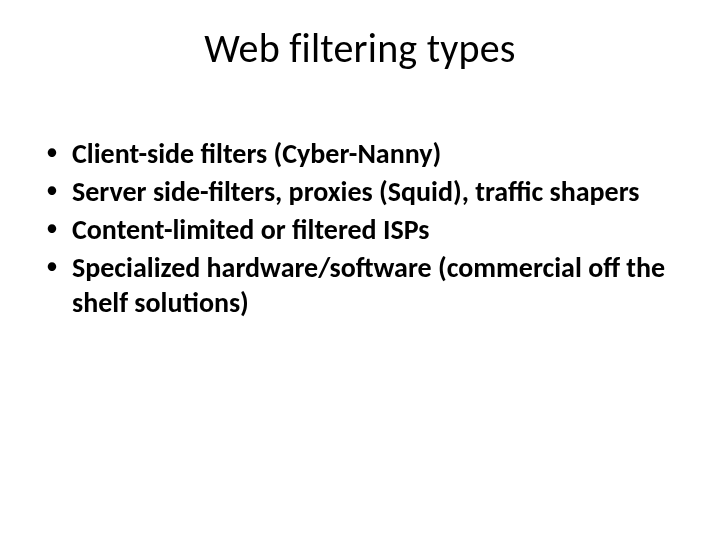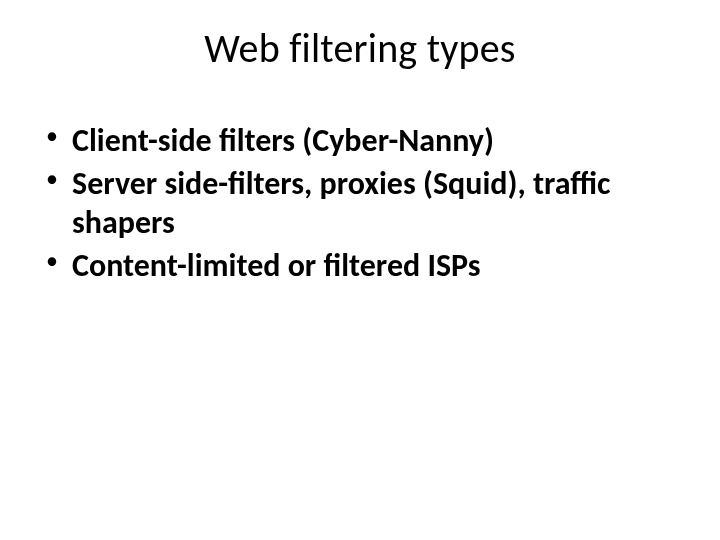--- a/index.html
+++ b/index.html
@@ -7,31 +7,31 @@
   body {
     background: #fff;
     font-family: Calibri, "Segoe UI", Arial, sans-serif;
     color: #000;
     padding: 24px 30px 30px 30px;
   }
   .title {
     font-size: 40px;
     font-weight: 400;
     text-align: center;
-    margin-bottom: 48px;
+    margin-bottom: 64px;
     letter-spacing: 0.2px;
   }
   .bullets {
     list-style: none;
     padding-left: 12px;
   }
   .bullets li {
     position: relative;
     padding-left: 30px;
-    font-size: 32px;
+    font-size: 28px;
     font-weight: 700;
     line-height: 1.22;
     margin-bottom: 4px;
   }
   .bullets li::before {
     content: "•";
     position: absolute;
     left: 4px;
     top: 0;
     font-size: 24px;
@@ -40,13 +40,14 @@
 </style>
 </head>
 <body>
 
 <h1 class="title">Web filtering types</h1>
 
 <ul class="bullets">
   <li>Client-side filters (Cyber-Nanny)</li>
   <li>Server side-filters, proxies (Squid), traffic shapers</li>
   <li>Content-limited or filtered ISPs</li>
+  <li>Specialized hardware/software (commercial off the shelf solutions)</li>
 </ul>
 
 </body></html>

